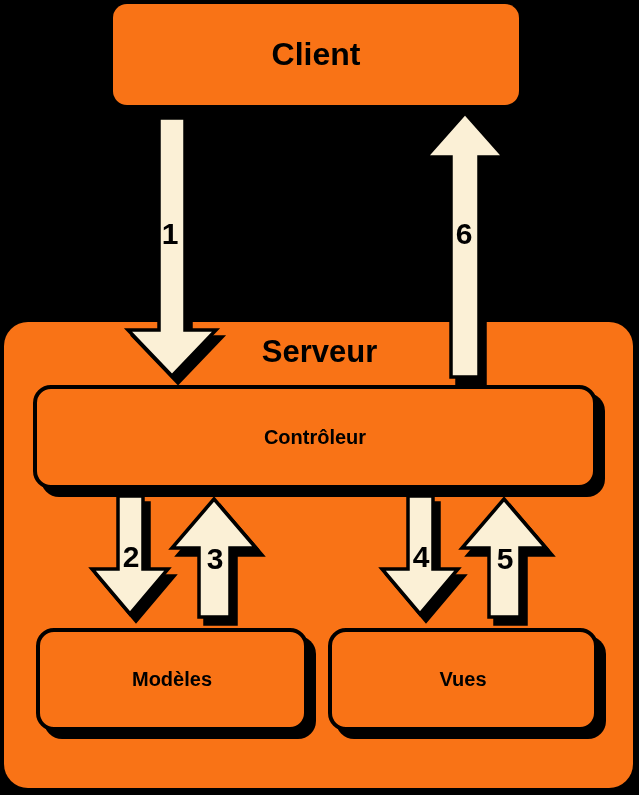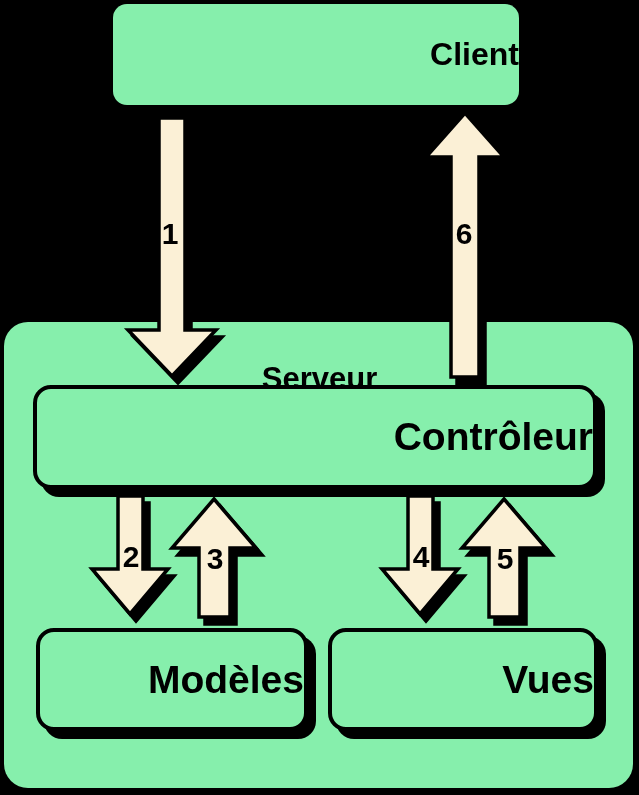--- a/index.html
+++ b/index.html
@@ -1,28 +1,28 @@
 <!DOCTYPE html>
 <html><head>
 <meta charset="utf-8">
 <style>
   html,body{margin:0;padding:0;background:#000;}
   .stage{
     position:relative;width:639px;height:795px;background:#000;overflow:hidden;
     font-family:"Liberation Sans","DejaVu Sans",sans-serif;color:#000;
   }
-  .box{position:absolute;background:#86efac;box-sizing:border-box;
-       display:flex;align-items:center;justify-content:flex-end;}
-  .box-label{font-weight:700;font-size:39px;letter-spacing:0px;}
+  .box{position:absolute;background:#f97316;box-sizing:border-box;
+       display:flex;align-items:center;justify-content:center;}
+  .box-label{font-weight:700;font-size:20px;letter-spacing:0px;}
   .client{left:113px;top:4px;width:406px;height:101px;border-radius:14px;}
   .client .box-label{font-size:32px;}
   .serveur{left:4px;top:322px;width:629px;height:466px;border-radius:24px;
            align-items:flex-start;}
   .serveur-label{position:absolute;left:0;right:0;top:334px;text-align:center;
-                 font-weight:700;font-size:31px;margin-top:27px;}
+                 font-weight:700;font-size:31px;}
   .bordered{border:4px solid #000;border-radius:18px;box-shadow:8px 8px 0 #000;}
   .controleur{left:33px;top:385px;width:564px;height:104px;}
   .modeles{left:36px;top:628px;width:272px;height:103px;}
   .vues{left:328px;top:628px;width:270px;height:103px;}
   .arrow-layer{position:absolute;left:0;top:0;width:639px;height:795px;}
   .arrow{stroke:#000;stroke-width:3.5;stroke-linejoin:miter;
          filter:drop-shadow(6px 7px 0 #000);}
   .num{position:absolute;transform:translate(-50%,-50%);
        font-weight:700;font-size:30px;line-height:1;}
   .n1{left:170px;top:234px;}

